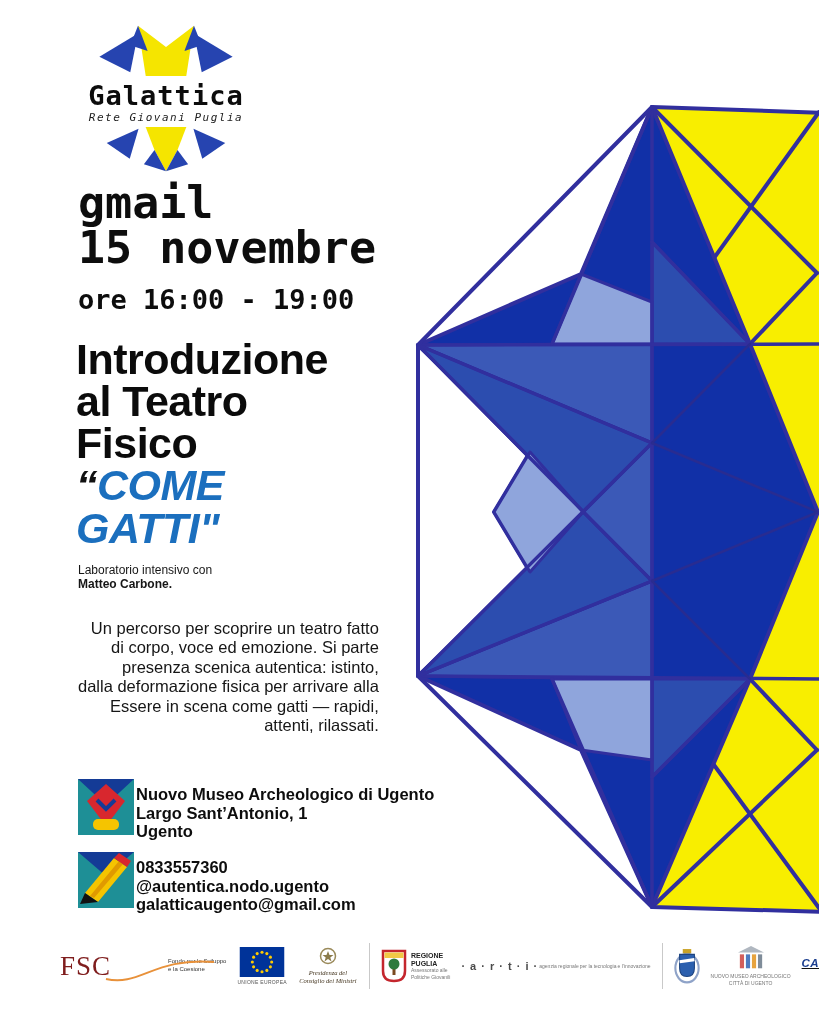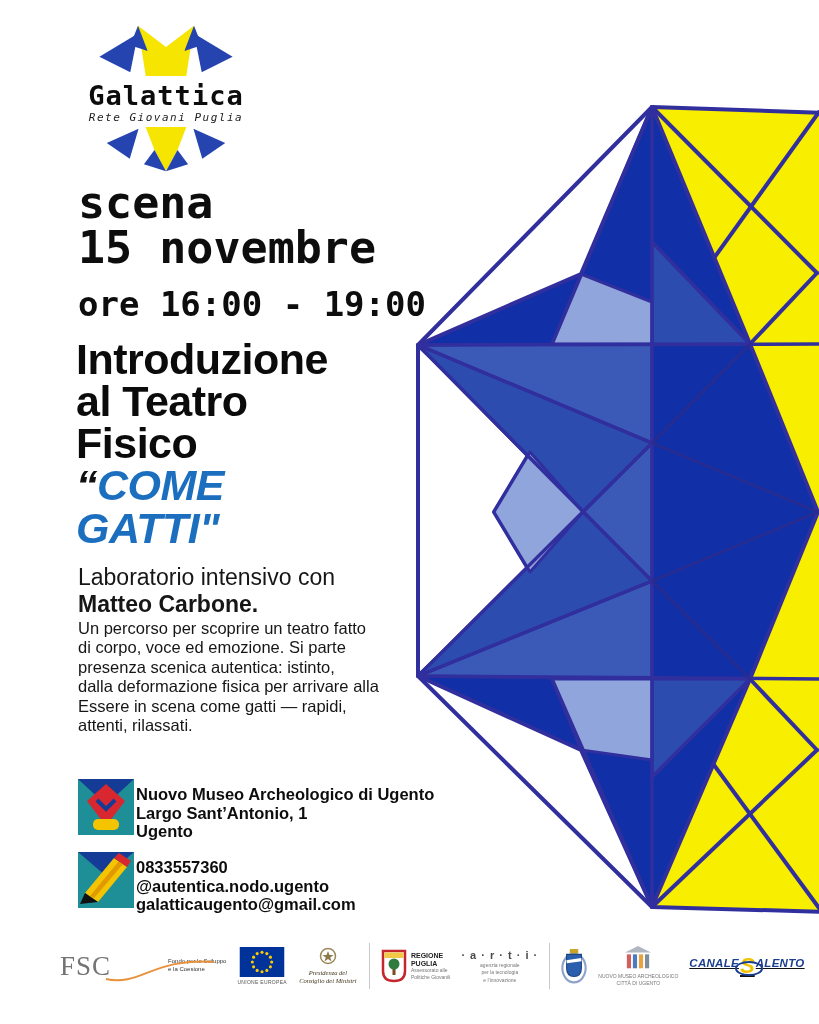--- a/index.html
+++ b/index.html
@@ -13,63 +13,63 @@
   
   .logo-block{position:absolute;top:22px;left:68px;width:196px;text-align:center;}
   .logo-name{display:block;font-family:"DejaVu Sans Mono",monospace;font-weight:bold;
     font-size:27px;line-height:1.0;letter-spacing:1px;color:#0c0c0c;}
   .logo-tag{display:block;font-family:"DejaVu Sans Mono",monospace;font-style:italic;
     font-size:11px;letter-spacing:1.5px;color:#1c1c1c;margin-top:2px;}
 
   
   .date-block{position:absolute;top:180px;left:78px;font-family:"DejaVu Sans Mono",monospace;}
   .date-line{display:block;font-size:45px;line-height:1.0;font-weight:bold;color:#0d0d0d;letter-spacing:0;}
-  .time-line{display:block;font-size:34px;font-weight:bold;color:#0d0d0d;margin-top:14px;}
+  .time-line{display:block;font-size:27px;font-weight:bold;color:#0d0d0d;margin-top:14px;}
 
   
   .title-block{position:absolute;top:338px;left:76px;font-weight:bold;
     font-size:43px;line-height:0.98;letter-spacing:-0.5px;color:#0b0b0b;}
   .title-line{display:block;}
   .subtitle-line{display:block;font-style:italic;color:#1B6FBE;}
   .subtitle-line .q-open{color:#111;}
 
   
-  .intro-block{position:absolute;top:564px;left:78px;font-size:23px;line-height:1.16;color:#161616;}
+  .intro-block{position:absolute;top:564px;left:78px;font-size:12px;line-height:1.16;color:#161616;}
   .intro-block b{display:block;}
-  .desc-block{position:absolute;top:619px;left:78px;font-size:16.5px;line-height:1.18;color:#161616;}
+  .desc-block{position:absolute;top:619px;left:78px;font-size:16.5px;line-height:1.18;color:#161616;text-align:right;}
   .desc-block span{display:block;white-space:nowrap;}
 
   
   .info-row{position:absolute;left:78px;display:flex;align-items:flex-start;gap:2px;}
   .info-row.loc{top:779px;}
   .info-row.con{top:852px;}
   .info-icon{width:56px;height:56px;flex:0 0 auto;display:block;}
   .info-text{font-weight:bold;font-size:16.5px;line-height:1.13;color:#0d0d0d;padding-top:6px;}
   .info-text span{display:block;white-space:nowrap;}
 
   
   .footer{position:absolute;top:936px;left:60px;width:700px;height:60px;
     display:flex;align-items:center;gap:11px;}
   .divider{width:1px;height:46px;background:#c9c9c9;flex:0 0 auto;}
   .flogo{flex:0 0 auto;display:flex;align-items:center;}
   .tiny{font-size:5px;color:#555;letter-spacing:0.3px;}
   .tiny2{font-size:5px;color:#777;display:block;line-height:1.25;}
 
   .fsc{position:relative;gap:5px;}
-  .fsc-text{font-family:"Liberation Serif",serif;font-size:27px;color:#737373;letter-spacing:1px;}
+  .fsc-text{font-family:"Liberation Serif",serif;font-size:27px;color:#7f1d1d;letter-spacing:1px;}
   .fsc-curve{position:absolute;left:44px;top:4px;}
   .fsc-small{display:block;font-size:6px;color:#333;line-height:1.3;padding-left:52px;}
 
   .eu{flex-direction:column;gap:2px;}
   .pres{flex-direction:column;gap:2px;width:60px;text-align:center;}
   .pres-script{font-family:"Liberation Serif",serif;font-style:italic;font-size:6.5px;color:#44351f;line-height:1.2;}
 
   .rp{gap:4px;}
   .rp-text b{display:block;font-size:7px;line-height:1.1;color:#222;}
-  .arti{flex-direction:column;gap:1px;text-align:center;}
+  .arti{flex-direction:row;gap:1px;text-align:center;}
   .arti-word{font-size:11px;font-weight:bold;color:#4a4a4a;letter-spacing:1px;}
 
   .museo{flex-direction:column;gap:1px;text-align:center;}
 
   .canale{align-items:flex-start;gap:0;text-decoration:underline;}
   .cs-word{font-style:italic;font-weight:bold;font-size:11.5px;color:#1B3E8F;letter-spacing:0.3px;}
   .cs-s{position:relative;font-style:italic;font-weight:bold;font-size:22px;color:#F0C400;line-height:0.8;margin:0 1px;}
   .cs-s::after{content:"";position:absolute;left:-5px;bottom:-1px;width:24px;height:11px;
     border:2px solid #1B3E8F;border-radius:50%;}
 
@@ -154,21 +154,21 @@
     <svg width="150" height="46" viewBox="0 0 150 52" style="margin-top:3px">
       <polygon points="52,0 98,0 88,26 75,50 62,26" fill="#F5E500"></polygon>
       <polygon points="8,18 44,2 34,36" fill="#2644B0"></polygon>
       <polygon points="142,18 106,2 116,36" fill="#2644B0"></polygon>
       <polygon points="62,26 75,50 50,42" fill="#2644B0"></polygon>
       <polygon points="88,26 75,50 100,42" fill="#2644B0"></polygon>
     </svg>
   </div>
 
   <div class="date-block">
-    <span class="date-line">scena</span>
+    <span class="date-line">gmail</span>
     <span class="date-line">15 novembre</span>
     <span class="time-line">ore 16:00 - 19:00</span>
   </div>
 
   <div class="title-block">
     <span class="title-line">Introduzione</span>
     <span class="title-line">al Teatro</span>
     <span class="title-line">Fisico</span>
     <span class="subtitle-line"><span class="q-open">“</span><span>COME</span></span>
     <span class="subtitle-line">GATTI"</span>

